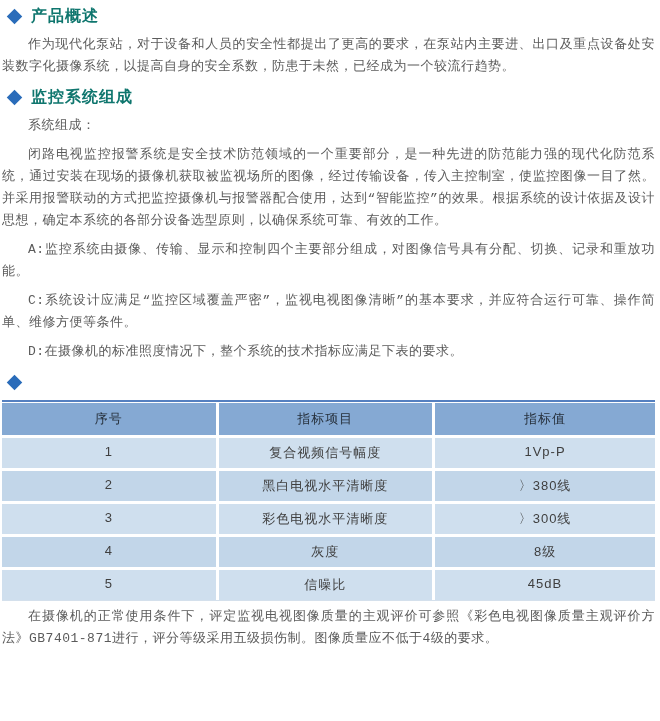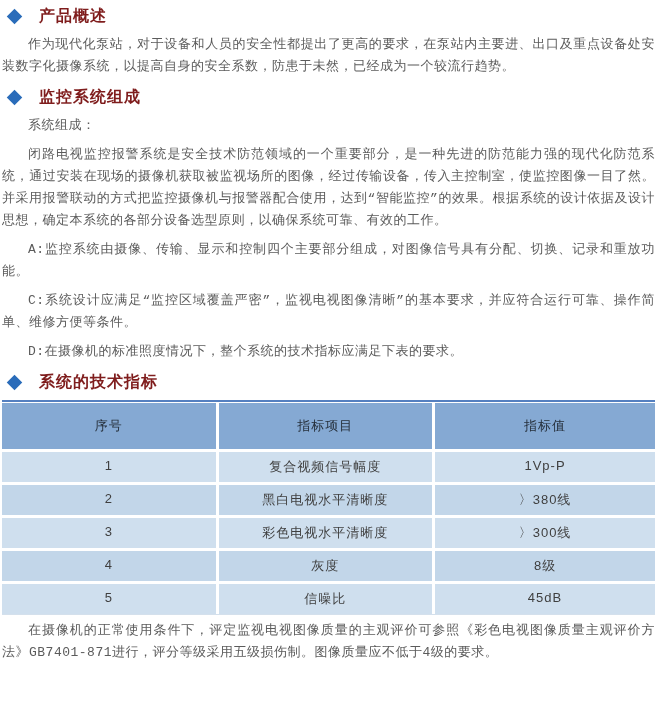--- a/index.html
+++ b/index.html
@@ -31,23 +31,22 @@
     width: 11px;
     height: 11px;
     background: #2a6cba;
     transform: rotate(45deg);
     margin: 0 11px 0 7px;
     flex: 0 0 auto;
   }
   .sec-heading .h-text {
     font-size: 16px;
     font-weight: bold;
-    color: #7f1d1d;
+    color: #0f766e;
     letter-spacing: 1px;
-    margin-left: 8px;
   }
   
   .para {
     margin: 0 0 7px 0;
     font-size: 13px;
     line-height: 22px;
     color: #5b5b5b;
     text-indent: 2em;
     text-align: justify;
     letter-spacing: 0.5px;
@@ -76,21 +75,21 @@
   .tbl-cell {
     text-align: center;
     font-size: 13px;
     color: #3f3f3f;
     padding: 6px 0;
     letter-spacing: 1px;
   }
   .tbl-head .tbl-cell {
     background: #85a9d3;
     color: #26303c;
-    padding: 14px 0;
+    padding: 7px 0;
   }
   .tbl-row.odd  .tbl-cell { background: #cfdfee; }
   .tbl-row.even .tbl-cell { background: #c2d6e9; }
 </style>
 </head>
 <body>
 
 <div class="page">
 
   <div class="sec-heading">
@@ -104,21 +103,20 @@
     <span class="h-text">监控系统组成</span>
   </div>
   <p class="para">系统组成：</p>
   <p class="para">闭路电视监控报警系统是安全技术防范领域的一个重要部分，是一种先进的防范能力强的现代化防范系统，通过安装在现场的摄像机获取被监视场所的图像，经过传输设备，传入主控制室，使监控图像一目了然。并采用报警联动的方式把监控摄像机与报警器配合使用，达到“智能监控”的效果。根据系统的设计依据及设计思想，确定本系统的各部分设备选型原则，以确保系统可靠、有效的工作。</p>
   <p class="para">A:监控系统由摄像、传输、显示和控制四个主要部分组成，对图像信号具有分配、切换、记录和重放功能。</p>
   <p class="para">C:系统设计应满足“监控区域覆盖严密”，监视电视图像清晰”的基本要求，并应符合运行可靠、操作简单、维修方便等条件。</p>
   <p class="para">D:在摄像机的标准照度情况下，整个系统的技术指标应满足下表的要求。</p>
 
   <div class="sec-heading spaced">
     <span class="diamond"></span>
-    <span class="h-text">系统的技术指标</span>
   </div>
 
   <div class="tbl">
     <div class="tbl-row tbl-head">
       <div class="tbl-cell">序号</div>
       <div class="tbl-cell">指标项目</div>
       <div class="tbl-cell">指标值</div>
     </div>
     <div class="tbl-row odd">
       <div class="tbl-cell">1</div>

